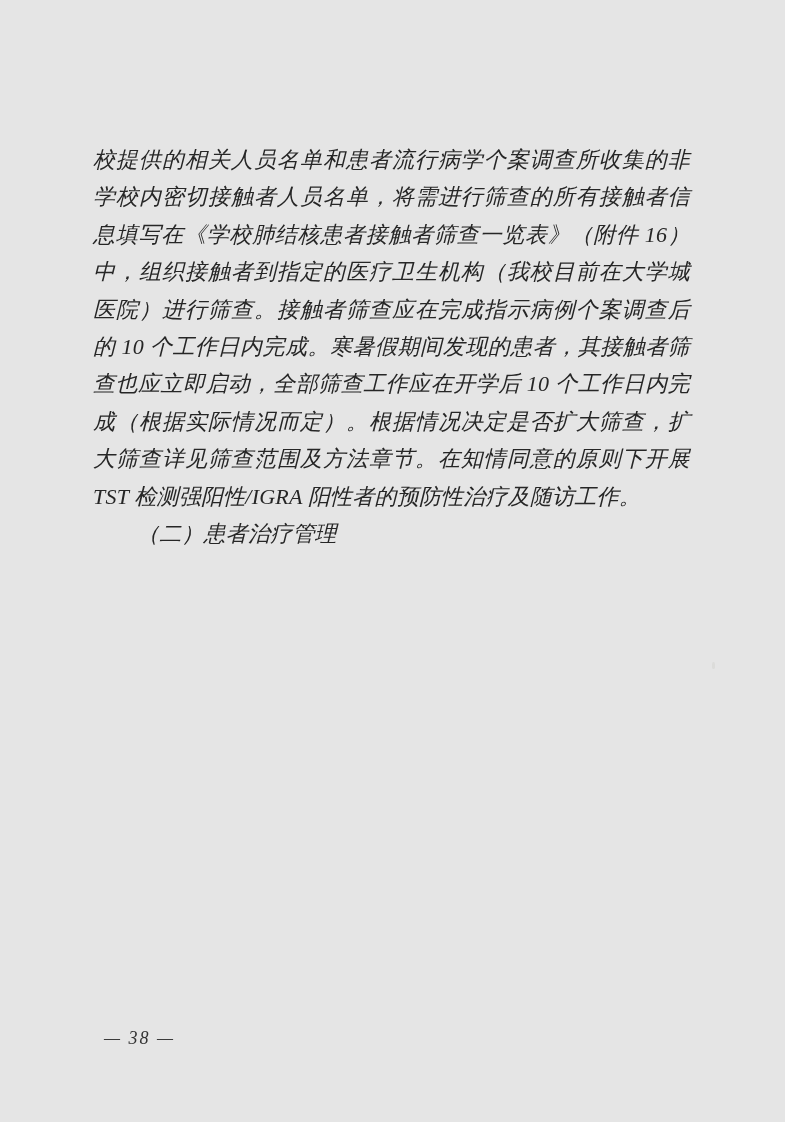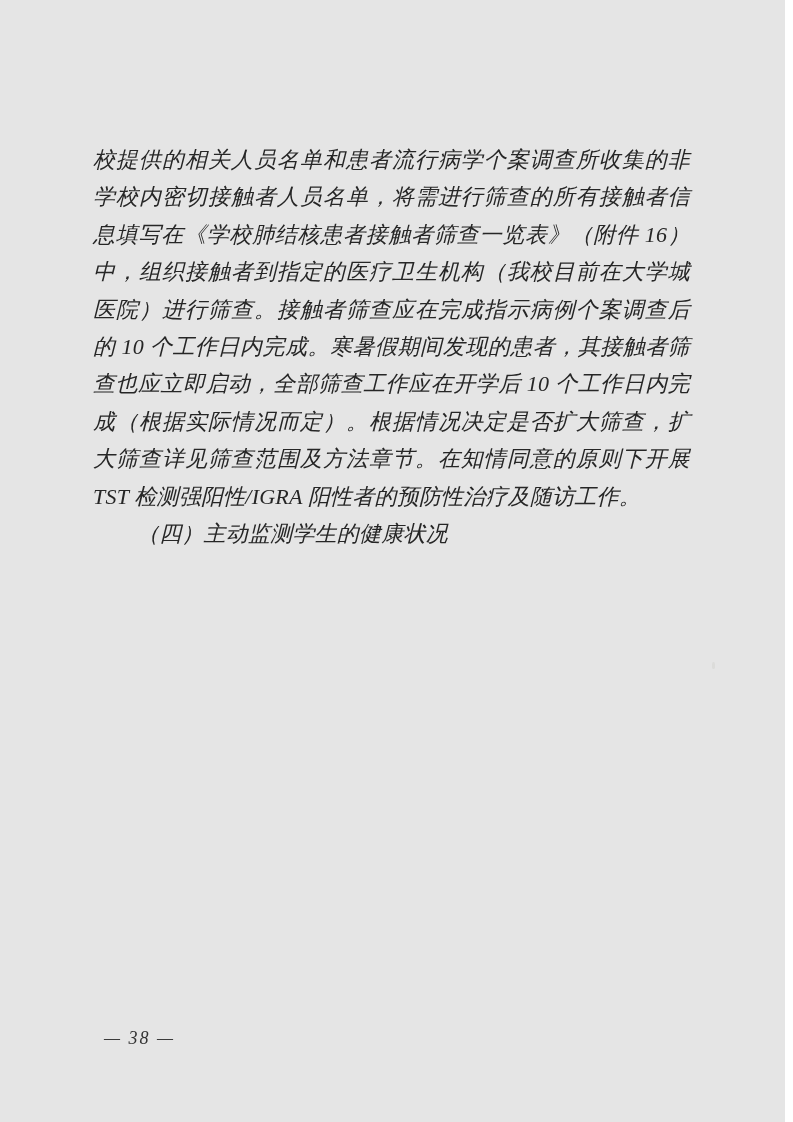--- a/index.html
+++ b/index.html
@@ -55,24 +55,24 @@
   }
 </style>
 </head>
 <body>
 
 <div class="page">
 
   <div class="content">
     <p>校提供的相关人员名单和患者流行病学个案调查所收集的非学校内密切接触者人员名单，将需进行筛查的所有接触者信息填写在《学校肺结核患者接触者筛查一览表》（附件 16）中，组织接触者到指定的医疗卫生机构（我校目前在大学城医院）进行筛查。接触者筛查应在完成指示病例个案调查后的 10 个工作日内完成。寒暑假期间发现的患者，其接触者筛查也应立即启动，全部筛查工作应在开学后 10 个工作日内完成（根据实际情况而定）。根据情况决定是否扩大筛查，扩大筛查详见筛查范围及方法章节。在知情同意的原则下开展 TST 检测强阳性/IGRA 阳性者的预防性治疗及随访工作。</p>
 
+    <p class="indent">（二）患者治疗管理</p>
 
 
 
 
-    <p class="indent">（四）主动监测学生的健康状况</p>
   </div>
 
   <div class="scan-artifact"></div>
 
   <div class="footer">— 38 —</div>
 
 </div>
 
 </body></html>

